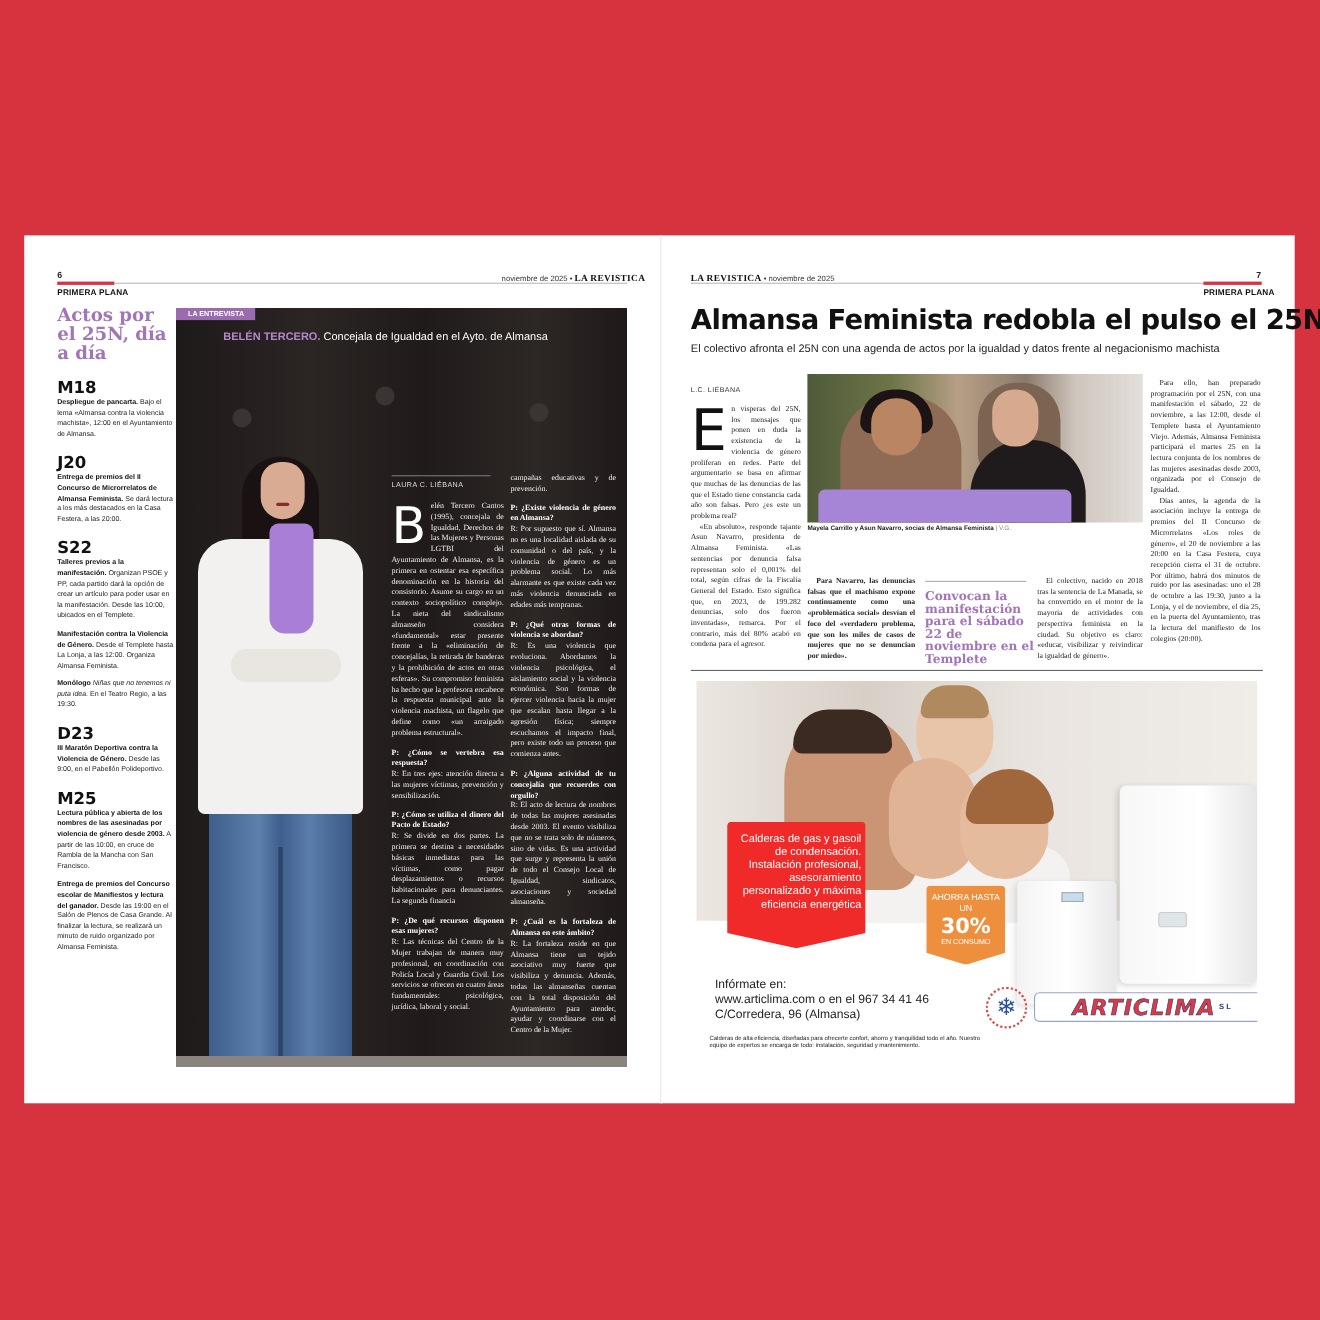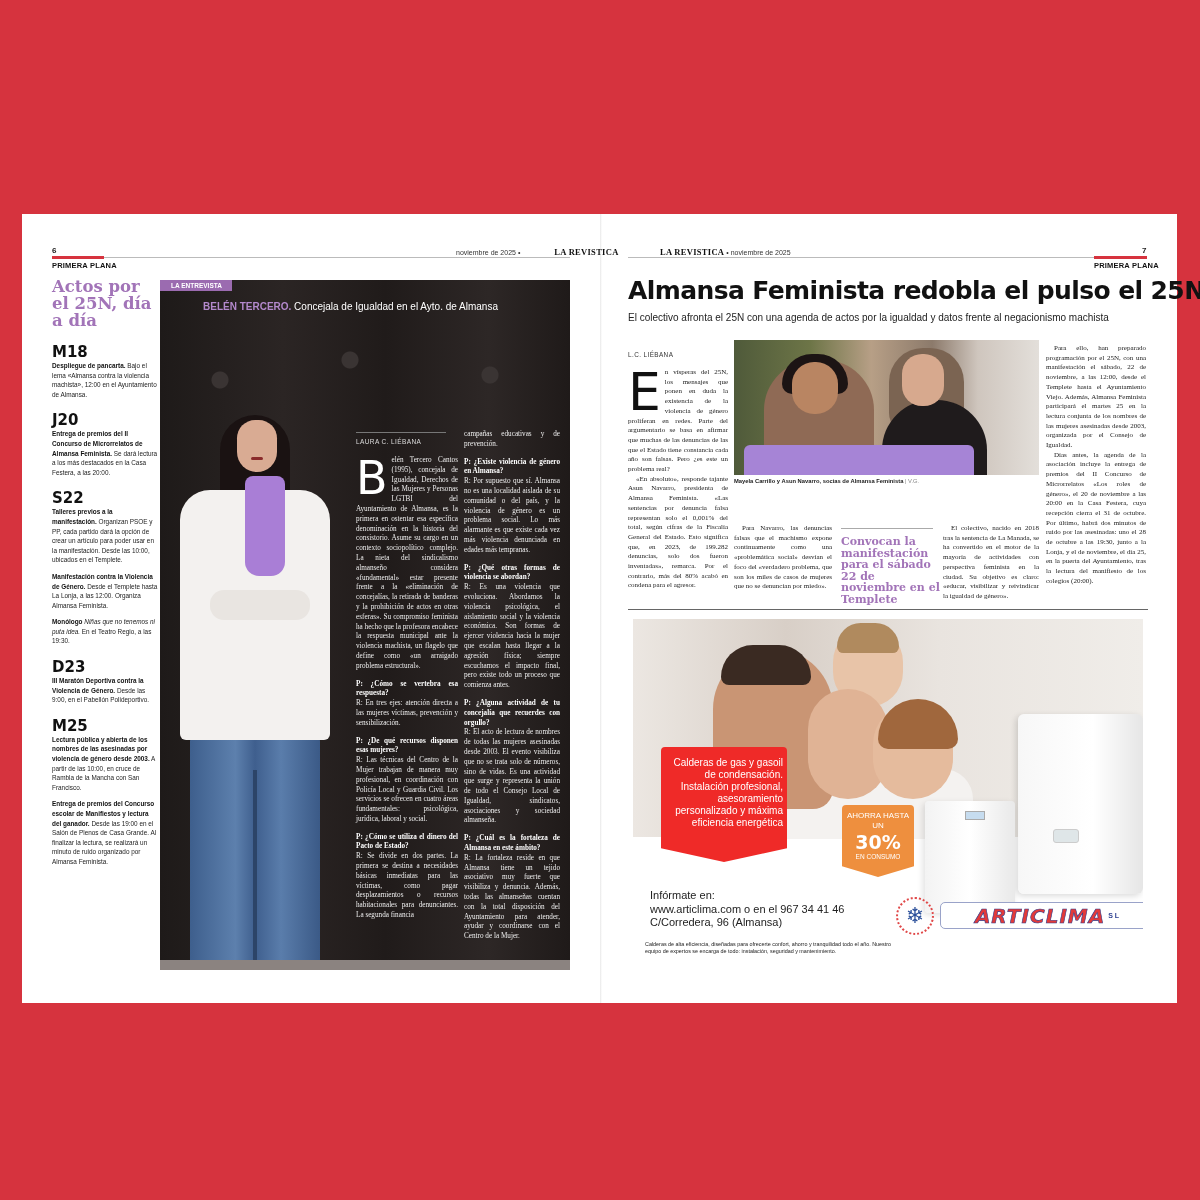--- a/index.html
+++ b/index.html
@@ -7,21 +7,21 @@
   body { background: #d6333e; position: relative; font-family: "Liberation Sans", sans-serif; }
   .paper { position: absolute; left: 22px; top: 214px; width: 1155px; height: 789px; background: #fff; }
   .gutter { position: absolute; left: 600px; top: 214px; width: 2px; height: 789px; background: linear-gradient(90deg,#e8e8e8,#fff); }
 
   
   .pg-num { position: absolute; font-size: 8px; font-weight: bold; color: #222; }
   .redbar { position: absolute; height: 3px; background: #d6333e; }
   .hrule { position: absolute; height: 1px; background: #bbb; }
   .section { position: absolute; font-size: 7.5px; font-weight: bold; color: #111; letter-spacing: 0.2px; }
   .runhead { position: absolute; font-size: 7px; color: #333; white-space: nowrap; }
-  .runhead b { font-family: "Liberation Serif", serif; font-size: 8.5px; letter-spacing: 0.3px; color: #111; margin-left: 32px; }
+  .runhead b { font-family: "Liberation Serif", serif; font-size: 8.5px; letter-spacing: 0.3px; color: #111; }
 
   
   .agenda-title { position: absolute; left: 52px; top: 278px; width: 110px; font-family: "DejaVu Serif", serif; font-size: 16.5px; line-height: 17px; color: #a274b8; font-weight: bold; }
   .agenda { position: absolute; left: 52px; width: 106px; }
   .agenda .day { font-family: "DejaVu Sans", sans-serif; font-weight: bold; font-size: 15px; color: #111; line-height: 16px; margin-bottom: 1px; }
   .agenda p { font-size: 6.4px; line-height: 9.6px; color: #222; margin-bottom: 7px; }
   .agenda p b { color: #111; }
 
   
   .iv-panel { position: absolute; left: 160px; top: 280px; width: 410px; height: 690px;
@@ -159,22 +159,22 @@
     <div class="arms"></div>
   </div>
   <div class="floor"></div>
   <div class="iv-tag">LA ENTREVISTA</div>
   <div class="iv-kicker"><b>BELÉN TERCERO.</b><span> Concejala de Igualdad en el Ayto. de Almansa</span></div>
   <div class="iv-byline-rule"></div>
   <div class="iv-byline">LAURA C. LIÉBANA</div>
   <div class="iv-col" id="ivcol1" style="left:196px;top:176px;width:102px;">
       <p><span class="dropcap">B</span>elén Tercero Cantos (1995), concejala de Igualdad, Derechos de las Mujeres y Personas LGTBI del Ayuntamiento de Almansa, es la primera en ostentar esa específica denominación en la historia del consistorio. Asume su cargo en un contexto sociopolítico complejo. La nieta del sindicalismo almanseño considera «fundamental» estar presente frente a la «eliminación de concejalías, la retirada de banderas y la prohibición de actos en otras esferas». Su compromiso feminista ha hecho que la profesora encabece la respuesta municipal ante la violencia machista, un flagelo que define como «un arraigado problema estructural».</p>
       <p><span class="q">P: ¿Cómo se vertebra esa respuesta?</span><br><span>R: En tres ejes: atención directa a las mujeres víctimas, prevención y sensibilización.</span></p>
+      <p><span class="q">P: ¿Cómo se utiliza el dinero del Pacto de Estado?</span><br><span>R: Se divide en dos partes. La primera se destina a necesidades básicas inmediatas para las víctimas, como pagar desplazamientos o recursos habitacionales para denunciantes. La segunda financia</span></p>
       <p><span class="q">P: ¿De qué recursos disponen esas mujeres?</span><br><span>R: Las técnicas del Centro de la Mujer trabajan de manera muy profesional, en coordinación con Policía Local y Guardia Civil. Los servicios se ofrecen en cuatro áreas fundamentales: psicológica, jurídica, laboral y social.</span></p>
-      <p><span class="q">P: ¿Cómo se utiliza el dinero del Pacto de Estado?</span><br><span>R: Se divide en dos partes. La primera se destina a necesidades básicas inmediatas para las víctimas, como pagar desplazamientos o recursos habitacionales para denunciantes. La segunda financia</span></p>
     </div>
   <div class="iv-col" id="ivcol2" style="left:304px;top:150px;width:96px;">
       <p>campañas educativas y de prevención.</p>
       <p><span class="q">P: ¿Existe violencia de género en Almansa?</span><br><span>R: Por supuesto que sí. Almansa no es una localidad aislada de su comunidad o del país, y la violencia de género es un problema social. Lo más alarmante es que existe cada vez más violencia denunciada en edades más tempranas.</span></p>
       <p><span class="q">P: ¿Qué otras formas de violencia se abordan?</span><br><span>R: Es una violencia que evoluciona. Abordamos la violencia psicológica, el aislamiento social y la violencia económica. Son formas de ejercer violencia hacia la mujer que escalan hasta llegar a la agresión física; siempre escuchamos el impacto final, pero existe todo un proceso que comienza antes.</span></p>
       <p><span class="q">P: ¿Alguna actividad de tu concejalía que recuerdes con orgullo?</span><br><span>R: El acto de lectura de nombres de todas las mujeres asesinadas desde 2003. El evento visibiliza que no se trata solo de números, sino de vidas. Es una actividad que surge y representa la unión de todo el Consejo Local de Igualdad, sindicatos, asociaciones y sociedad almanseña.</span></p>
       <p><span class="q">P: ¿Cuál es la fortaleza de Almansa en este ámbito?</span><br><span>R: La fortaleza reside en que Almansa tiene un tejido asociativo muy fuerte que visibiliza y denuncia. Además, todas las almanseñas cuentan con la total disposición del Ayuntamiento para atender, ayudar y coordinarse con el Centro de la Mujer.</span></p>
     </div>
 </div>
 
@@ -201,21 +201,21 @@
   <div class="ph-person1"></div>
   <div class="ph-hair1"></div>
   <div class="ph-face1"></div>
   <div class="ph-hair2"></div>
   <div class="ph-person2" style="top:60px;"></div>
   <div class="ph-face2"></div>
   <div class="ph-banner"></div>
 </div>
 <div class="caption"><b>Mayela Carrillo y Asun Navarro, socias de Almansa Feminista</b> <span>| V.G.</span></div>
 
-<div class="col2" id="rcol2" style="left:734px;top:524px;width:98px;">
+<div class="col2" id="rcol2" style="left:734px;top:524px;width:98px;font-weight:bold;">
     <p>Para Navarro, las denuncias falsas que el machismo expone continuamente como una «problemática social» desvían el foco del «verdadero problema, que son los miles de casos de mujeres que no se denuncian por miedo».</p>
   </div>
 <div class="pull-rule"></div>
 <div class="pull">Convocan la manifestación para el sábado 22 de noviembre en el Templete</div>
 <div class="col2" id="rcol3" style="left:943px;top:524px;width:96px;">
     <p>El colectivo, nacido en 2018 tras la sentencia de La Manada, se ha convertido en el motor de la mayoría de actividades con perspectiva feminista en la ciudad. Su objetivo es claro: «educar, visibilizar y reivindicar la igualdad de género».</p>
   </div>
 <div class="col2" id="rcol4" style="left:1046px;top:344px;width:100px;">
     <p>Para ello, han preparado programación por el 25N, con una manifestación el sábado, 22 de noviembre, a las 12:00, desde el Templete hasta el Ayuntamiento Viejo. Además, Almansa Feminista participará el martes 25 en la lectura conjunta de los nombres de las mujeres asesinadas desde 2003, organizada por el Consejo de Igualdad.</p>
     <p>Días antes, la agenda de la asociación incluye la entrega de premios del II Concurso de Microrrelatos «Los roles de género», el 20 de noviembre a las 20:00 en la Casa Festera, cuya recepción cierra el 31 de octubre. Por último, habrá dos minutos de ruido por las asesinadas: uno el 28 de octubre a las 19:30, junto a la Lonja, y el de noviembre, el día 25, en la puerta del Ayuntamiento, tras la lectura del manifiesto de los colegios (20:00).</p>

